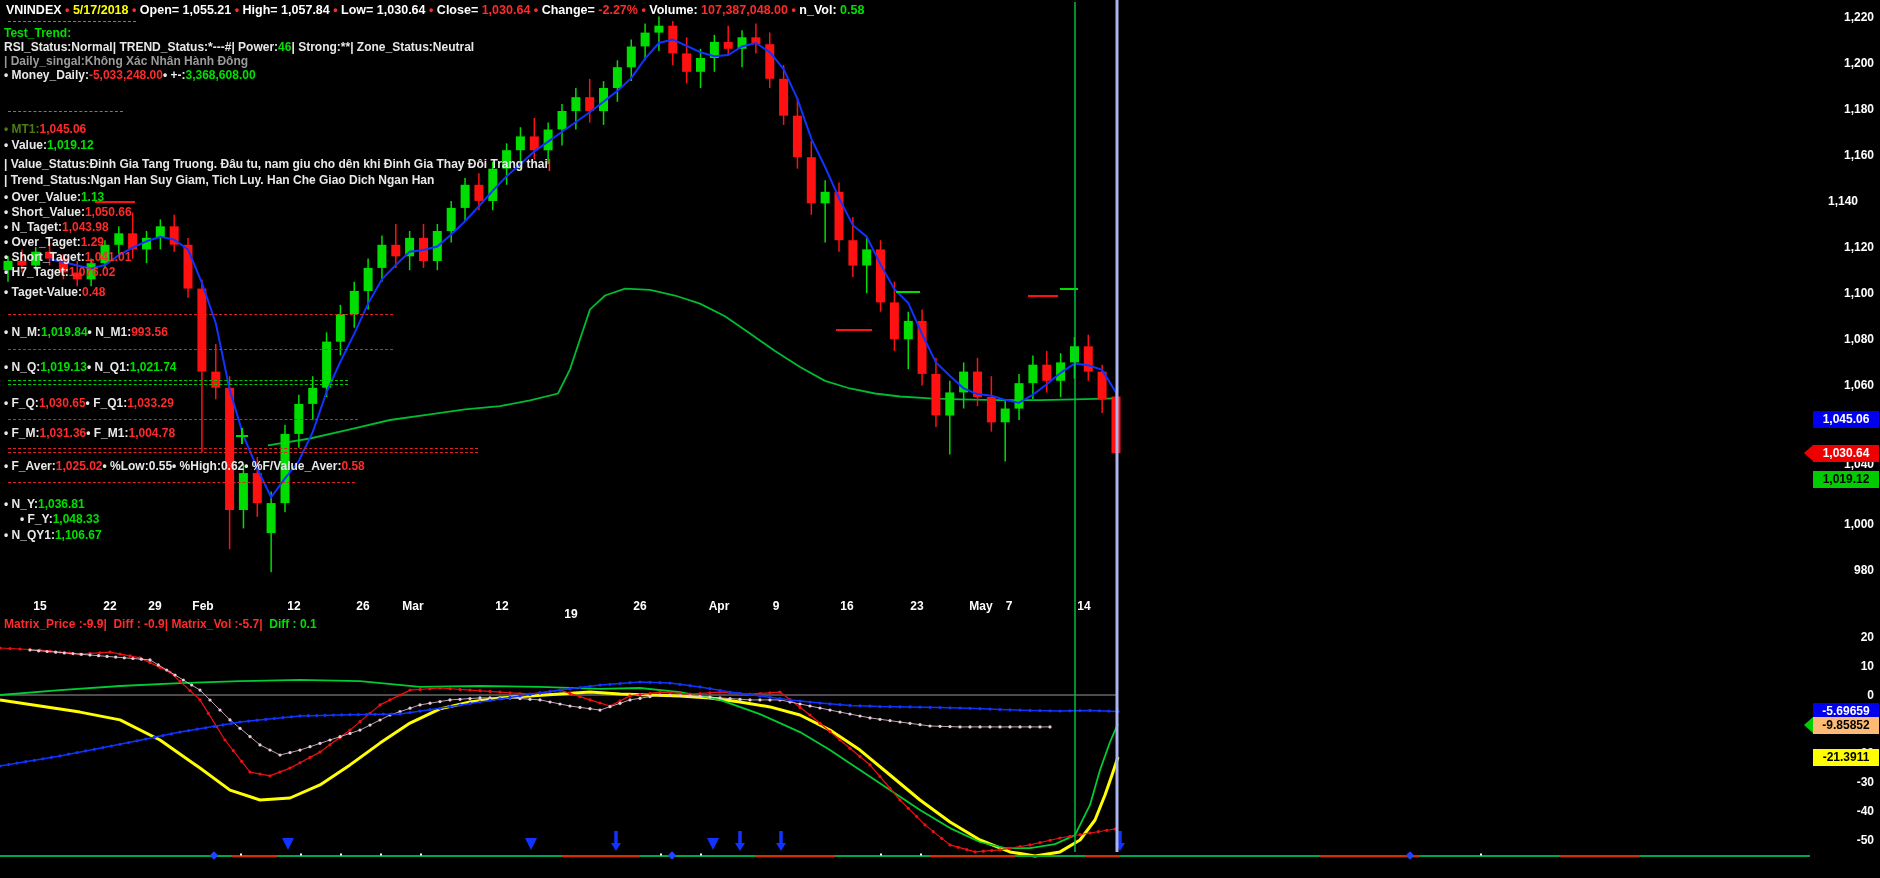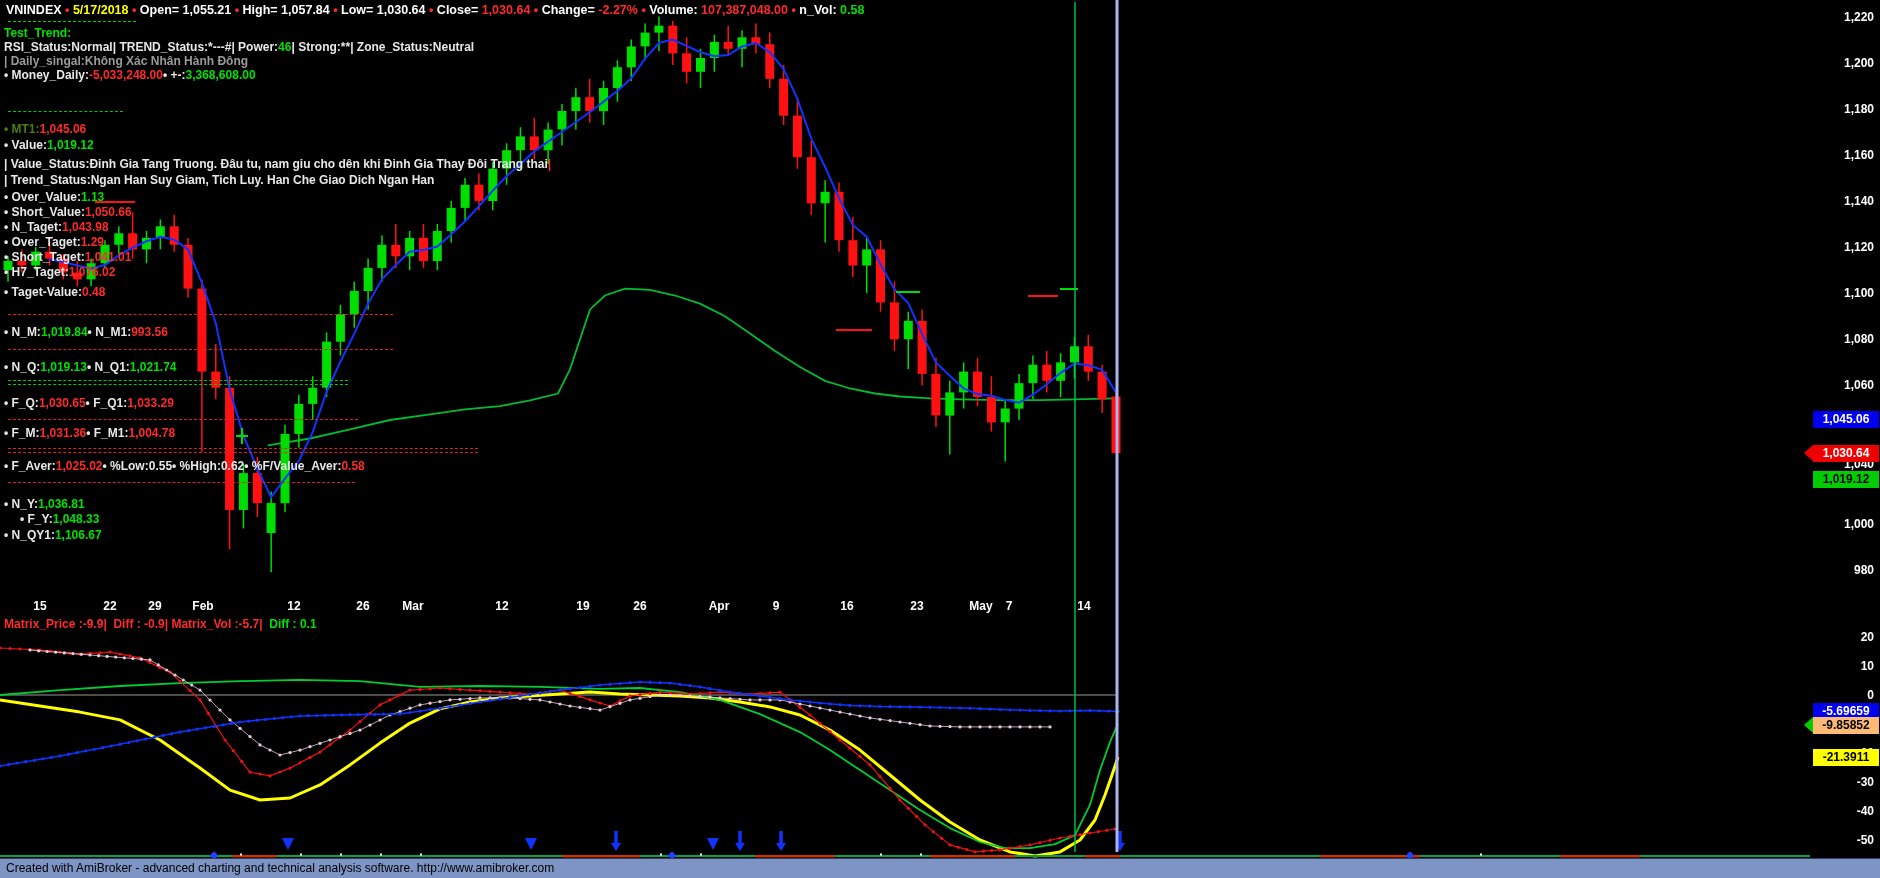--- a/index.html
+++ b/index.html
@@ -625,21 +625,21 @@
       <div class="dash" style="left: 8px; top: 482px; width: 347px; border-color: rgb(221, 34, 34);"></div>
       <div class="txt" style="left: 4px; top: 497px;"><span style="color: rgb(232, 232, 232);">• N_Y:</span><span style="color: rgb(0, 224, 0);">1,036.81</span></div>
       <div class="txt" style="left: 4px; top: 512px;"><span style="color: rgb(232, 232, 232); margin-left: 16px;">• F_Y:</span><span style="color: rgb(0, 224, 0);">1,048.33</span></div>
       <div class="txt" style="left: 4px; top: 528px;"><span style="color: rgb(232, 232, 232);">• N_QY1:</span><span style="color: rgb(0, 224, 0);">1,106.67</span></div>
     </div>
   <div id="price-axis">
       <div class="axis-label" style="top: 10px;">1,220</div>
       <div class="axis-label" style="top: 56px;">1,200</div>
       <div class="axis-label" style="top: 102px;">1,180</div>
       <div class="axis-label" style="top: 148px;">1,160</div>
-      <div class="axis-label" style="top: 194px;">1,140</div>
+      <div class="axis-label" style="top: 194px; text-align: center;">1,140</div>
       <div class="axis-label" style="top: 240px;">1,120</div>
       <div class="axis-label" style="top: 286px;">1,100</div>
       <div class="axis-label" style="top: 332px;">1,080</div>
       <div class="axis-label" style="top: 378px;">1,060</div>
       <div class="axis-label" style="top: 425px; margin-top: 32px;">1,040</div>
       <div class="axis-label" style="top: 517px;">1,000</div>
       <div class="axis-label" style="top: 563px;">980</div>
       <div class="axis-label" style="top: 630px;">20</div>
       <div class="axis-label" style="top: 659px;">10</div>
       <div class="axis-label" style="top: 688px;">0</div>
@@ -651,37 +651,34 @@
     </div>
   <div id="date-axis">
       <div class="date-label" style="left: 17px; font-weight: 600;">15</div>
       <div class="date-label" style="left: 87px; font-weight: 600;">22</div>
       <div class="date-label" style="left: 132px; font-weight: 600;">29</div>
       <div class="date-label" style="left: 180px; font-weight: 700;">Feb</div>
       <div class="date-label" style="left: 271px; font-weight: 600;">12</div>
       <div class="date-label" style="left: 340px; font-weight: 600;">26</div>
       <div class="date-label" style="left: 390px; font-weight: 700;">Mar</div>
       <div class="date-label" style="left: 479px; font-weight: 600;">12</div>
-      <div class="date-label" style="left: 560px; font-weight: 600;">19</div>
+      <div class="date-label" style="left: 548px; font-weight: 600; margin-top: 8px;">19</div>
       <div class="date-label" style="left: 617px; font-weight: 600;">26</div>
       <div class="date-label" style="left: 696px; font-weight: 700;">Apr</div>
       <div class="date-label" style="left: 753px; font-weight: 600;">9</div>
       <div class="date-label" style="left: 824px; font-weight: 600;">16</div>
       <div class="date-label" style="left: 894px; font-weight: 600;">23</div>
       <div class="date-label" style="left: 958px; font-weight: 700;">May</div>
       <div class="date-label" style="left: 986px; font-weight: 600;">7</div>
       <div class="date-label" style="left: 1061px; font-weight: 600;">14</div>
     </div>
   <div id="lower-title"><span style="color: rgb(255, 42, 42);">Matrix_Price :-9.9|</span><span style="color: rgb(255, 42, 42);">  Diff : -0.9|</span><span style="color: rgb(255, 42, 42);"> Matrix_Vol :-5.7|</span><span style="color: rgb(0, 224, 0);">  Diff : 0.1</span></div>
   <div id="badges">
       <div class="badge" style="top: 411px; background: rgb(0, 0, 238); color: rgb(255, 255, 255);">1,045.06</div>
       <div class="badge" style="top: 445px; background: rgb(238, 0, 0); color: rgb(255, 255, 255);">1,030.64<span class="arr" style="border-right-color: rgb(238, 0, 0);"></span></div>
       <div class="badge" style="top: 471px; background: rgb(0, 204, 0); color: rgb(0, 0, 0);">1,019.12</div>
       <div class="badge" style="top: 703px; background: rgb(0, 0, 238); color: rgb(255, 255, 255);">-5.69659</div>
       <div class="badge" style="top: 717px; background: #fdba74; color: rgb(0, 0, 0);">-9.85852<span class="arr" style="border-right-color: rgb(0, 204, 0);"></span></div>
       <div class="badge" style="top: 749px; background: rgb(255, 255, 0); color: rgb(0, 0, 0);">-21.3911</div>
     </div>
   <div class="pane-hit" style="top:0;height:596px;"></div>
   <div class="pane-hit" style="top:614px;height:238px;"></div>
-  <div id="status-bar">
-    <span>Created with AmiBroker - advanced charting and technical analysis software. http://www.amibroker.com</span>
-  </div>
 </div>
 
 </body></html>

